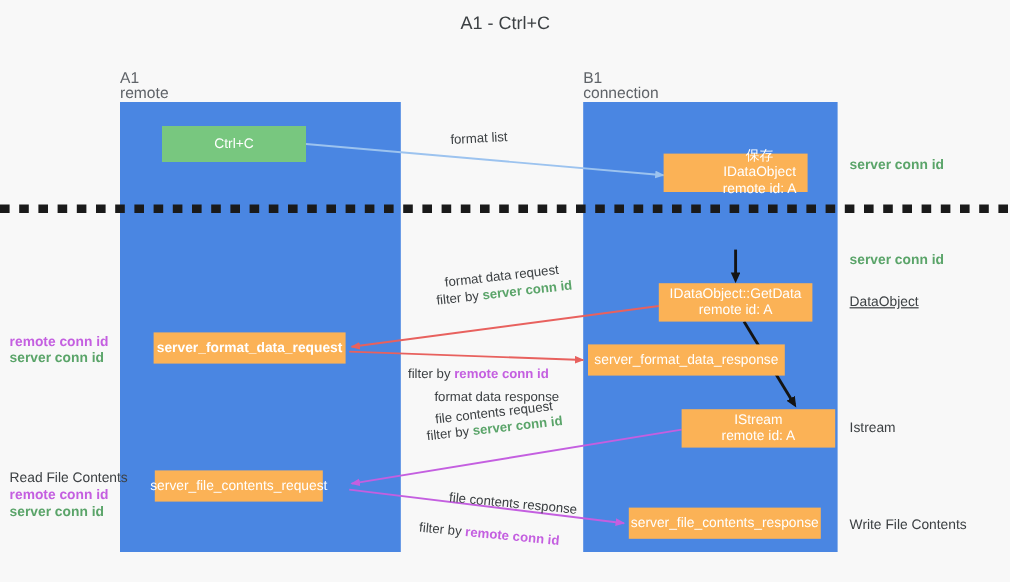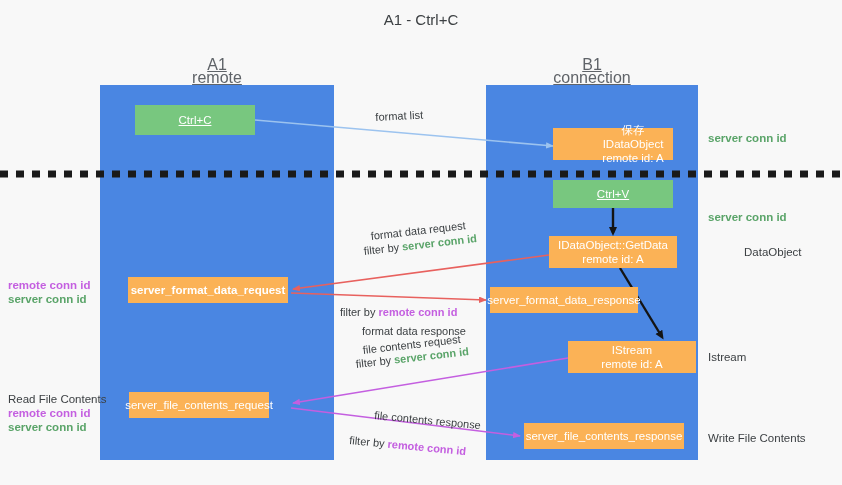--- a/index.html
+++ b/index.html
@@ -14,57 +14,57 @@
   .abs{position:absolute;}
 
   
   .title{
     left:0;top:10px;width:842px;text-align:center;
     font-size:15px;color:#3c4043;line-height:20px;
   }
 
   
   .colhead{
-    text-align:center;font-size:16px;color:#5f6368;line-height:13px;text-decoration:underline;
+    text-align:left;font-size:13px;color:#5f6368;line-height:13px;
   }
   .colhead .l1{display:block;}
   .colhead .l2{display:block;}
 
   
   .lane{background:#4a86e2;}
   #lane-a1{left:100px;top:85px;width:234px;height:375px;}
   #lane-b1{left:486px;top:85px;width:212px;height:375px;}
 
   
   .node{
     box-sizing:border-box;
     display:flex;flex-direction:column;
     align-items:center;justify-content:center;
     color:#ffffff;font-size:11.5px;line-height:14px;
     text-align:center;
   }
-  .node.green{background:#78c77f;text-decoration:underline;}
+  .node.green{background:#78c77f;}
   .node.orange{background:#fbb256;}
 
   #node-ctrl-c{left:135px;top:105px;width:120px;height:30px;}
   #node-save-idataobject{left:553px;top:128px;width:120px;height:32px;padding-left:40px;}
   #node-ctrl-v{left:553px;top:180px;width:120px;height:28px;}
   #node-getdata{left:549px;top:236px;width:128px;height:32px;align-items:center;}
   #node-format-req{left:128px;top:277px;width:160px;height:26px;font-weight:bold;}
-  #node-format-resp{left:490px;top:287px;width:148px;height:26px;}
+  #node-format-resp{left:490px;top:287px;width:164px;height:26px;}
   #node-istream{left:568px;top:341px;width:128px;height:32px;}
   #node-file-req{left:129px;top:392px;width:140px;height:26px;}
   #node-file-resp{left:524px;top:423px;width:160px;height:26px;}
 
   
   .rlabel{font-size:11.5px;color:#3c4043;white-space:nowrap;}
   .rlabel.green{color:#5aa469;font-weight:bold;}
   #rl-server-1{left:708px;top:132px;}
   #rl-server-2{left:708px;top:211px;}
-  #rl-dataobject{left:744px;top:246px;}
+  #rl-dataobject{left:708px;top:246px;text-decoration:underline;}
   #rl-istream{left:708px;top:351px;}
   #rl-write-file{left:708px;top:432px;}
 
   
   .llabel{font-size:11.5px;white-space:nowrap;line-height:14px;}
   .llabel .remote{color:#c45fe0;font-weight:bold;display:block;}
   .llabel .server{color:#5aa469;font-weight:bold;display:block;}
   .llabel .plain{color:#3c4043;display:block;}
   #ll-format{left:8px;top:278px;}
   #ll-file{left:8px;top:392px;}
@@ -147,23 +147,20 @@
 
   <div class="abs node green" id="node-ctrl-c">
     <span>Ctrl+C</span>
   </div>
 
   <div class="abs node orange" id="node-save-idataobject">
     <span>保存IDataObject</span>
     <span>remote id: A</span>
   </div>
 
-  <div class="abs node green" id="node-ctrl-v">
-    <span>Ctrl+V</span>
-  </div>
 
   <div class="abs node orange" id="node-getdata">
     <span>IDataObject::GetData</span>
     <span>remote id: A</span>
   </div>
 
   <div class="abs node orange" id="node-format-req">
     <span>server_format_data_request</span>
   </div>
 

